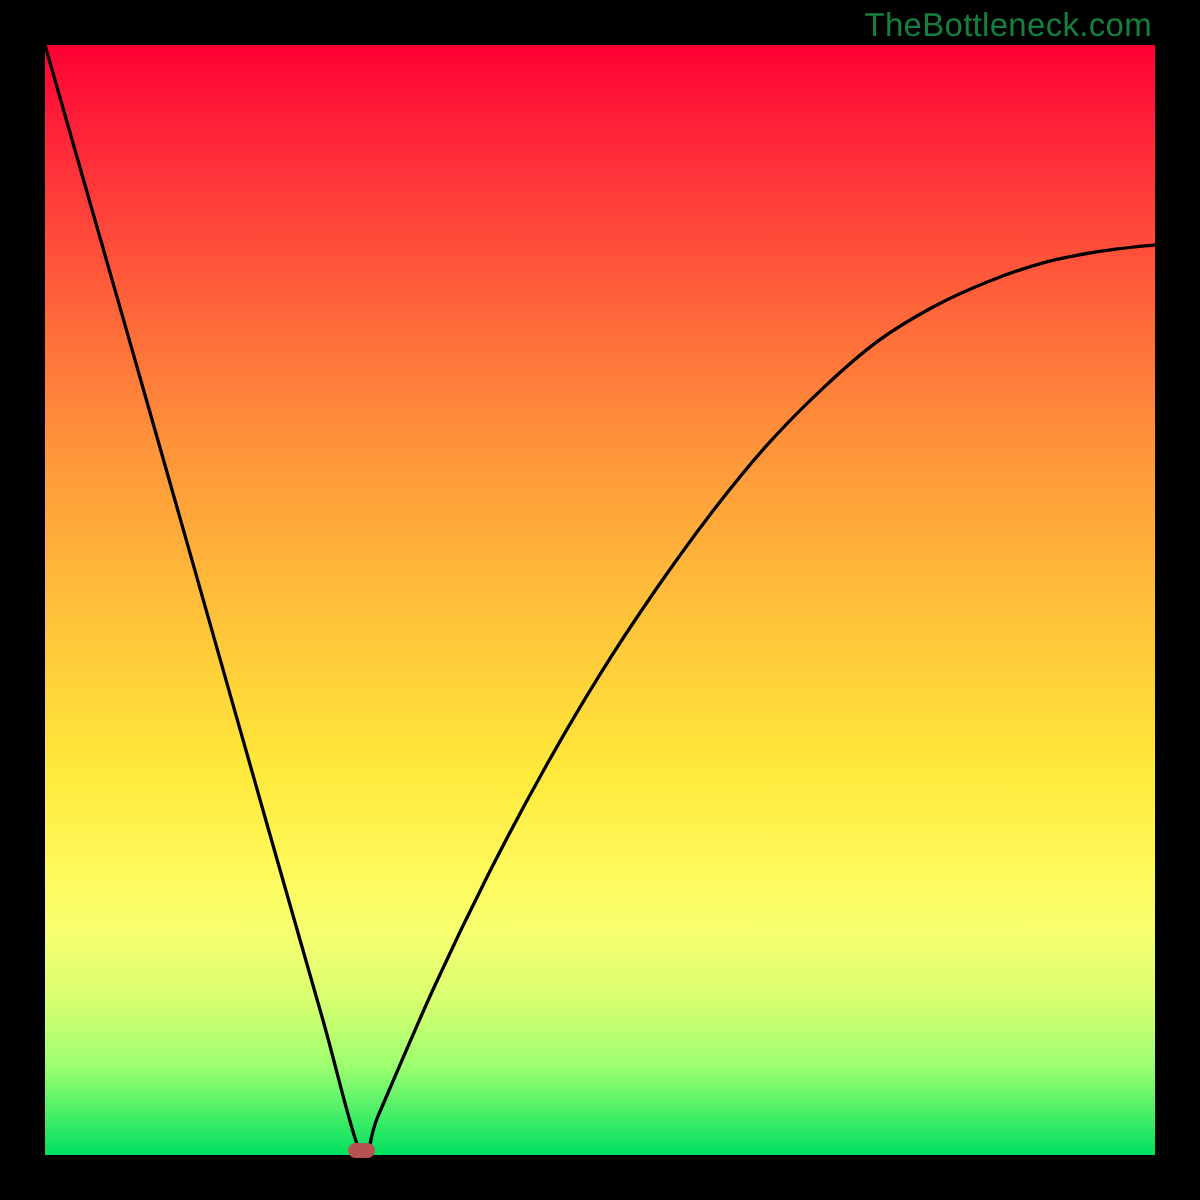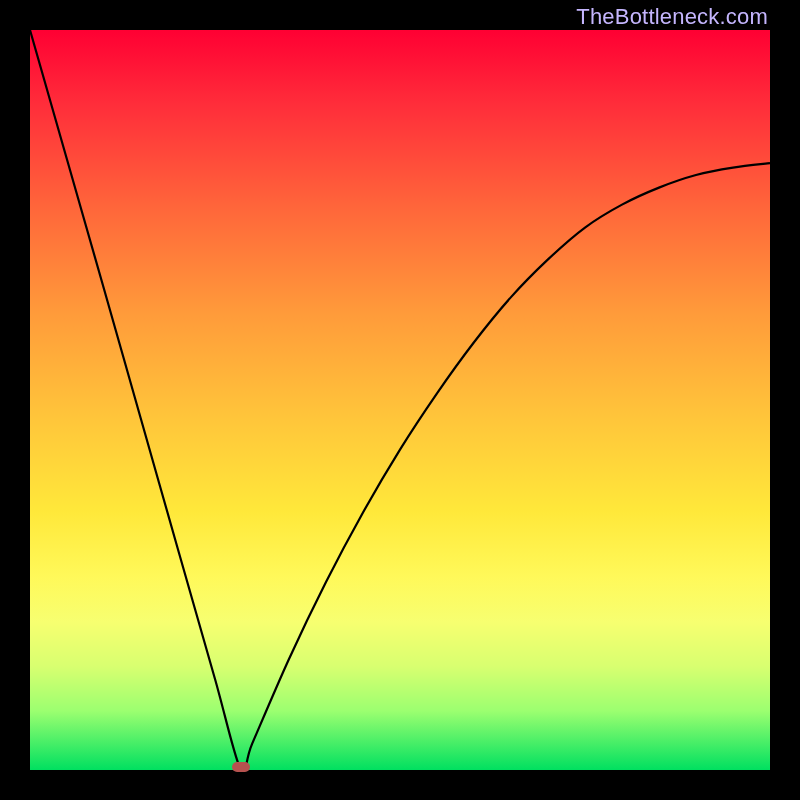--- a/index.html
+++ b/index.html
@@ -35,21 +35,21 @@
       #fff95a 74%,
       #f7ff70 80%,
       #d8ff70 86%,
       #9cff70 92%,
       #00e060 100%);
   }
   .watermark {
     position: absolute;
     top: 4px;
     right: 32px;
-    color: #c4b5fd;
+    color: #15803d;
     font-size: 22px;
     letter-spacing: 0.2px;
     user-select: none;
   }
   svg.curve {
     position: absolute;
     top: 30px;
     left: 30px;
     width: 740px;
     height: 740px;

